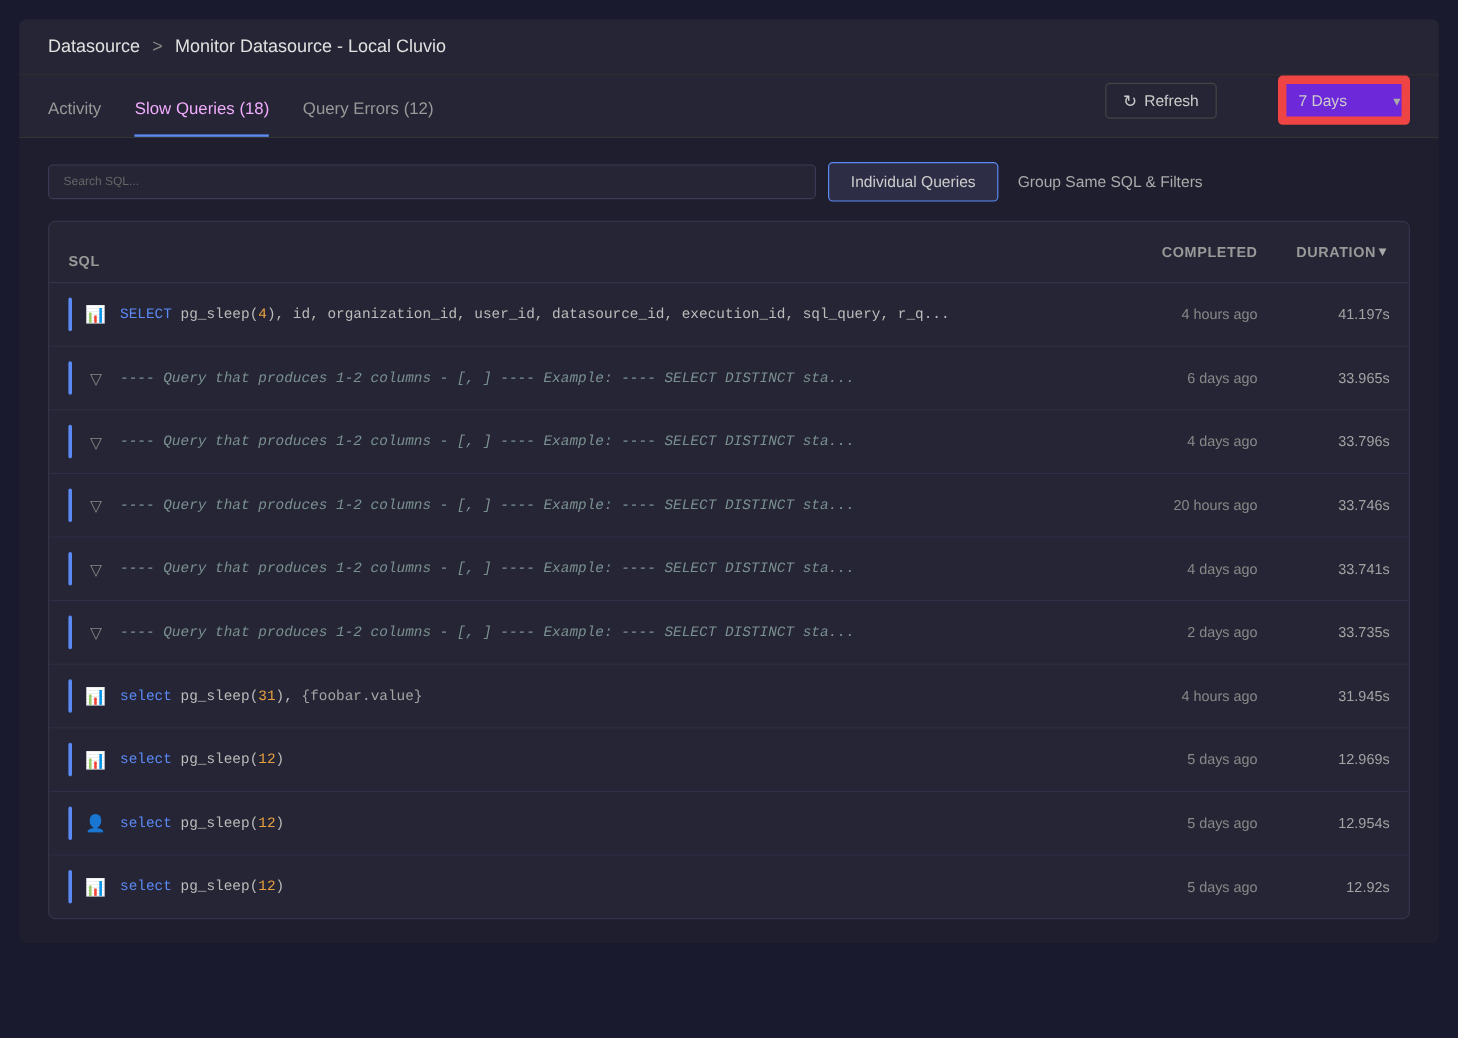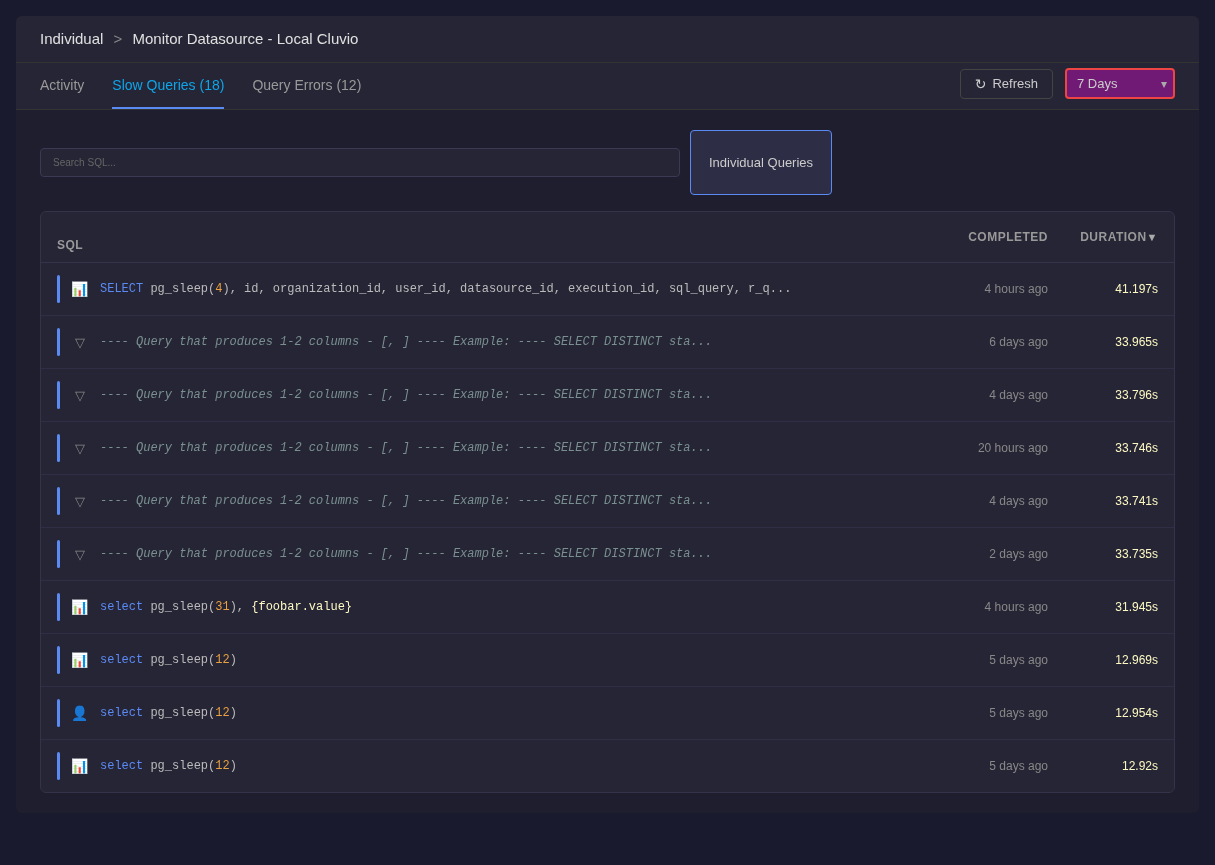--- a/index.html
+++ b/index.html
@@ -40,21 +40,21 @@
     }
     .tab-item {
       padding: 14px 0;
       margin-right: 28px;
       font-size: 14px;
       color: #999;
       cursor: pointer;
       border-bottom: 2px solid transparent;
     }
     .tab-item.active {
-      color: #0ea5e9;
+      color: #f0abfc;
       border-bottom: 2px solid #5b8af5;
     }
     .toolbar-right {
       margin-left: auto;
       display: flex;
       align-items: center;
       gap: 12px;
       padding-bottom: 10px;
     }
     .refresh-btn {
@@ -67,31 +67,32 @@
       color: #ccc;
       padding: 6px 14px;
       cursor: pointer;
       font-size: 13px;
     }
     .refresh-icon {
       display: inline-block;
       font-size: 14px;
     }
     .days-select {
-      background: #701a75;
-      border: 2px solid #ef4444;
+      background: #6d28d9;
+      border: 7px solid #ef4444;
       border-radius: 4px;
       color: #ccc;
       padding: 6px 28px 6px 10px;
       font-size: 13px;
       cursor: pointer;
       appearance: none;
       -webkit-appearance: none;
       position: relative;
       min-width: 110px;
+      margin-left: 39px;
     }
     .select-wrapper {
       position: relative;
       display: inline-block;
     }
     .select-wrapper::after {
       content: '▾';
       position: absolute;
       right: 8px;
       top: 50%;
@@ -120,21 +121,21 @@
       padding: 8px 12px;
       font-size: 10px;
       outline: none;
     }
     .search-input::placeholder { color: #666; }
     .individual-btn {
       background: #2d2d45;
       border: 1px solid #5b8af5;
       border-radius: 4px;
       color: #ccc;
-      padding: 24px 18px;
+      padding: 8px 18px;
       font-size: 13px;
       cursor: pointer;
     }
     .group-btn {
       background: none;
       border: none;
       color: #aaa;
       font-size: 13px;
       cursor: pointer;
       padding: 8px 6px;
@@ -192,44 +193,44 @@
       flex: 1;
       font-family: 'Courier New', Courier, monospace;
       font-size: 12px;
       white-space: nowrap;
       overflow: hidden;
       text-overflow: ellipsis;
       color: #bbb;
     }
     .sql-keyword { color: #5b8af5; }
     .sql-number { color: #e8a040; }
-    .sql-foobar { color: #fef9c3; }
+    .sql-foobar { color: #a3a3a3; }
     .row-completed {
       width: 130px;
       text-align: right;
       font-size: 12px;
       color: #888;
       flex-shrink: 0;
     }
     .row-duration {
       width: 110px;
       text-align: right;
       font-size: 12px;
-      color: #fef9c3;
+      color: #a3a3a3;
       flex-shrink: 0;
     }
   </style>
 </head>
 <body>
 
 <div class="outer">
 
   <div class="breadcrumb-bar">
     <span class="breadcrumb-text">
-      <span>Individual</span>
+      <span>Datasource</span>
       <span class="sep">&gt;</span>
       <span>Monitor Datasource - Local Cluvio</span>
     </span>
   </div>
 
   <div class="tabs-bar">
     <div class="tab-item">Activity</div>
     <div class="tab-item active">Slow Queries (18)</div>
     <div class="tab-item">Query Errors (12)</div>
 
@@ -246,20 +247,21 @@
         </select>
       </div>
     </div>
   </div>
 
   <div class="content-area">
 
     <div class="search-filter-row">
       <input class="search-input" type="text" placeholder="Search SQL..." style="">
       <button class="individual-btn">Individual Queries</button>
+      <button class="group-btn">Group Same SQL &amp; Filters</button>
     </div>
 
     <div class="table-container">
 
       <div class="table-header">
         <div class="col-sql">SQL</div>
         <div class="col-completed">Completed</div>
         <div class="col-duration">
           <span>Duration</span>
           <span class="sort-arrow">▼</span>

